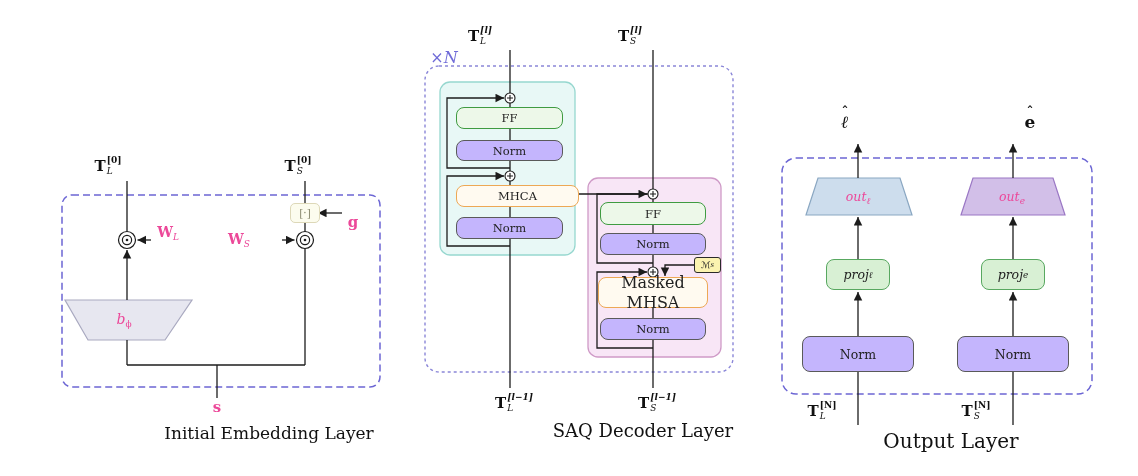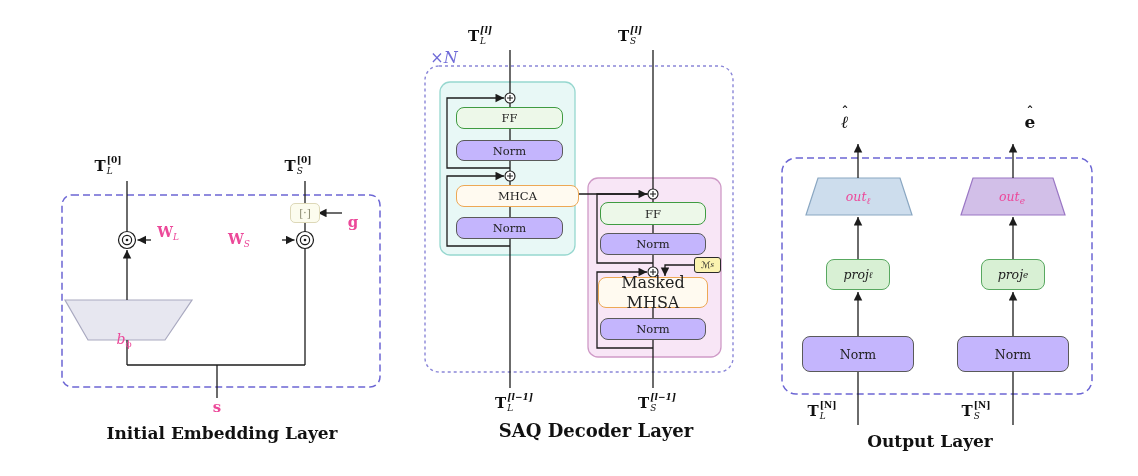--- a/index.html
+++ b/index.html
@@ -33,21 +33,21 @@
   .nbox{position:absolute;display:flex;align-items:center;justify-content:center;
         box-sizing:border-box;border-radius:8px;font-size:11.5px;color:#222;
         font-family:"DejaVu Serif","Liberation Serif",serif;text-align:center;}
   .box-green {background:#edf8e9;border:1.2px solid #3f9b41;}
   .box-gray  {background:#c4b5fd;border:1.2px solid #5a5a5a;}
   .box-orange{background:#fffaf0;border:1.2px solid #eda855;}
   .box-mask  {background:#fbf3b0;border:1px solid #2a2a2a;border-radius:3px;font-size:9px;}
   .box-gate  {background:#fcfcee;border:1px solid #ddd8b8;border-radius:5px;
               font-size:10.5px;color:#8a8a70;}
   .rounded8{border-radius:8px;}
-  .caption{position:absolute;transform:translate(-50%,-50%);font-weight:bold;white-space:nowrap;}
+  .caption{position:absolute;transform:translate(-50%,-50%);font-weight:normal;white-space:nowrap;margin-left:47px;}
 </style>
 </head>
 <body>
 
 <div id="stage">
 
   <svg id="wires" viewBox="0 0 1138 476" xmlns="http://www.w3.org/2000/svg">
     <defs>
       <marker id="arr" viewBox="0 0 8 8" markerWidth="7.5" markerHeight="7.5" refX="7" refY="3.5" orient="auto">
         <path d="M0,0 L7,3.5 L0,7 z" fill="#1c1c1c"></path>
@@ -166,21 +166,21 @@
     <span>W</span><span class="ssub">S</span>
   </div>
 
   <div class="nbox box-gate" style="left:290px;top:203px;width:30px;height:20px;">
     <span>[·]</span>
   </div>
   <div class="clabel bold" style="left:353px;top:222px;font-size:15px;">
     <span>g</span>
   </div>
 
-  <div class="clabel ital" style="left:124px;top:320px;font-size:14px;margin-top:20px;">
+  <div class="clabel ital" style="left:124px;top:320px;font-size:14px;">
     <span>b</span><span class="ssub" style="font-style:normal;">ϕ</span>
   </div>
 
   <div class="clabel bold" style="left:217px;top:407px;font-size:15px;">
     <span>s</span>
   </div>
   <div class="caption" style="left:222px;top:433px;font-size:17px;">
     <span>Initial Embedding Layer</span>
   </div>
 
@@ -294,17 +294,17 @@
       </span>
   </div>
   <div class="mlabel" style="left:976px;top:411px;">
     <span>T</span>
       <span class="tss">
         <span>[N]</span>
         <span class="tsub">S</span>
       </span>
   </div>
 
-  <div class="caption" style="left:930px;top:441px;font-size:17px;">
+  <div class="caption" style="left:904px;top:441px;font-size:20px;">
     <span>Output Layer</span>
   </div>
 
 </div>
 
 </body></html>

